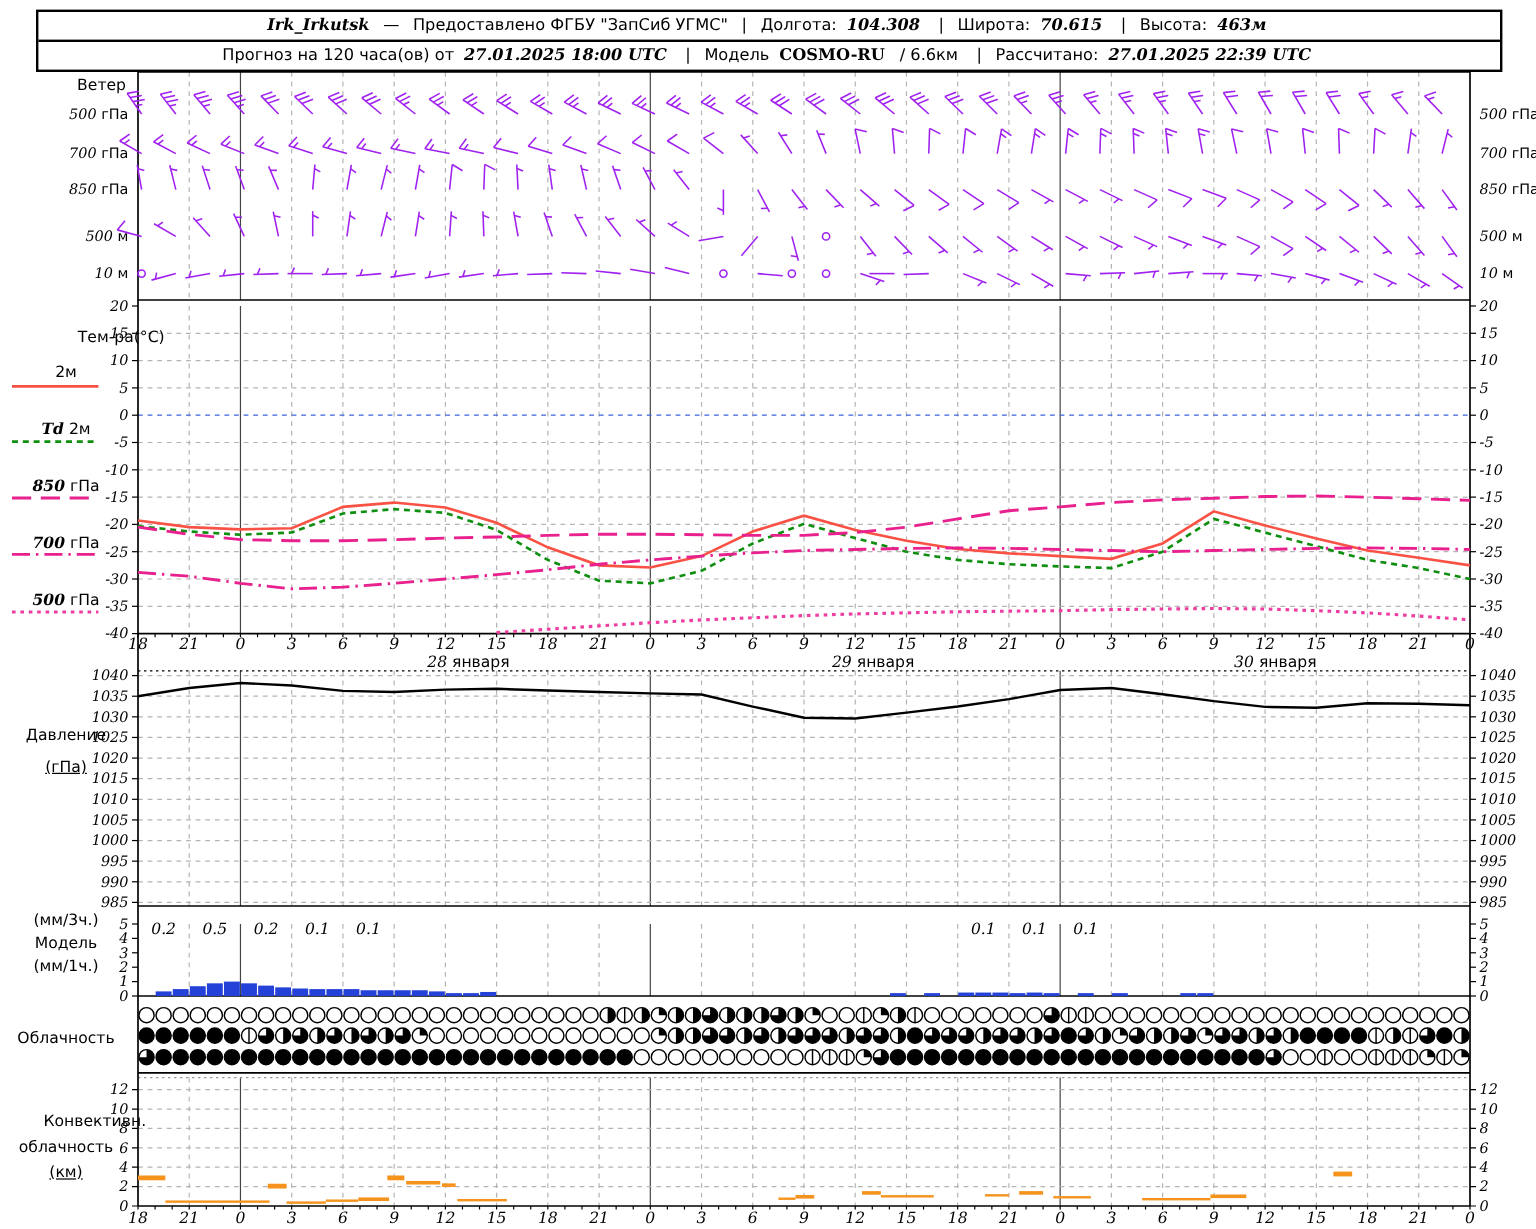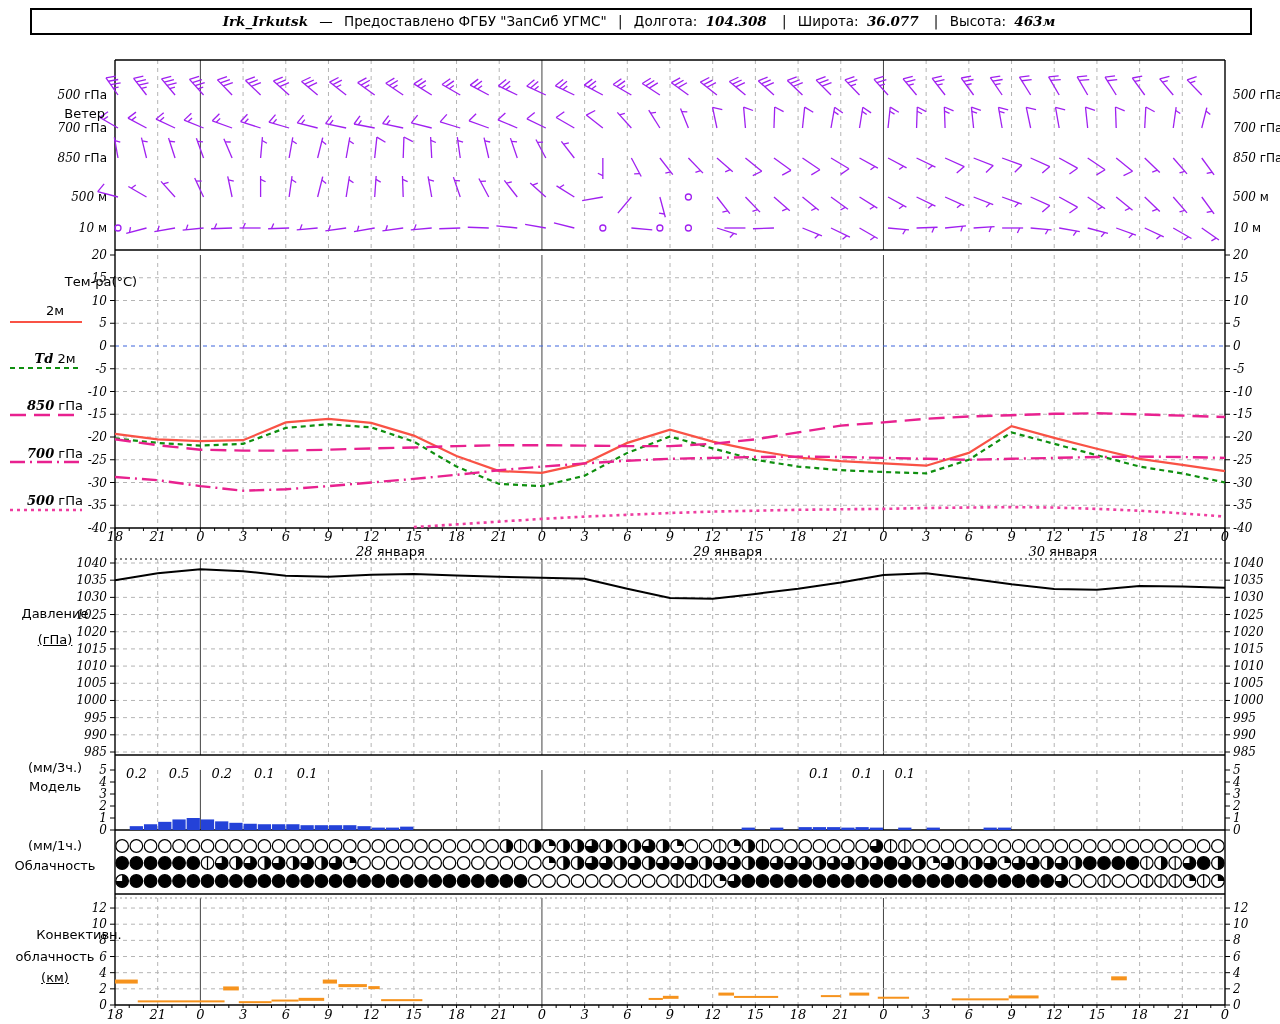--- a/index.html
+++ b/index.html
@@ -7,21 +7,21 @@
         font-family:"DejaVu Sans",sans-serif;color:#000;}
   .hdr{position:absolute;left:30px;top:8px;width:1218px;border:2px solid #000;background:#fff;z-index:3;}
   .hdr-row{height:23px;line-height:23px;text-align:center;font-size:13.5px;white-space:nowrap;}
   .hdr-row + .hdr-row{border-top:2px solid #000;}
   .it{font-family:"DejaVu Serif",serif;font-style:italic;font-weight:bold;text-align:center;}
   .bsf{font-family:"DejaVu Serif",serif;font-weight:bold;}
   .bar{margin:0 7px;}
   .gap{margin:0 4px;}
   .lbl{position:absolute;font-size:13px;line-height:16px;z-index:2;}
   .lbl.c{width:110px;text-align:center;left:0;}
-  .lbl.r{width:106px;text-align:right;left:0;margin-top:42px;}
+  .lbl.r{width:106px;text-align:right;left:0;}
   svg{position:absolute;left:0;top:0;z-index:1;}
   svg text{fill:#000;}
   .num{font:italic 12px "DejaVu Serif",serif;}
   .hlab{font:italic 13px "DejaVu Serif",serif;}
   .sanst{font:12px "DejaVu Sans",sans-serif;}
   .datel{font:13px "DejaVu Sans",sans-serif;}
 </style>
 </head>
 <body>
 
@@ -30,43 +30,54 @@
   <div class="hdr">
     <div class="hdr-row">
       <span class="it">Irk_Irkutsk</span>
       <span class="bar">—</span>
       <span>Предоставлено ФГБУ "ЗапСиб УГМС"</span>
       <span class="bar">|</span>
       <span>Долгота:</span>
       <span class="it gap">104.308</span>
       <span class="bar">|</span>
       <span>Широта:</span>
-      <span class="it gap">36.077</span>
+      <span class="it gap">70.615</span>
       <span class="bar">|</span>
       <span>Высота:</span>
       <span class="it gap">463м</span>
+    </div>
+    <div class="hdr-row">
+      <span>Прогноз на 120 часа(ов) от</span>
+      <span class="it gap">27.01.2025 18:00 UTC</span>
+      <span class="bar">|</span>
+      <span>Модель</span>
+      <span class="bsf gap">COSMO-RU</span>
+      <span class="gap">/ 6.6км</span>
+      <span class="bar">|</span>
+      <span>Рассчитано:</span>
+      <span class="it gap">27.01.2025 22:39 UTC</span>
     </div>
   </div>
 
   <div class="lbl r" style="top:64px;width:105px;">Ветер</div>
 
   <div class="lbl c" style="top:274px;margin-left:46px;">Тем-ра(°C)</div>
   <div class="lbl c" style="top: 303px;">2м</div>
     <div class="lbl c" style="top: 351px;"><span class="it">Td</span>&nbsp;2м</div>
     <div class="lbl c" style="top: 398px;"><span class="it">850</span>&nbsp;гПа</div>
     <div class="lbl c" style="top: 446px;"><span class="it">700</span>&nbsp;гПа</div>
     <div class="lbl c" style="top: 493px;"><span class="it">500</span>&nbsp;гПа</div>
     <div id="temp-legend"></div>
 
   <div class="lbl c" style="top:606px;">Давление</div>
   <div class="lbl c" style="top:632px;text-decoration:underline;">(гПа)</div>
 
   <div class="lbl c" style="top:760px;">(мм/3ч.)</div>
   <div class="lbl c" style="top:779px;">Модель</div>
-  <div class="lbl c" style="top:798px;margin-top:40px;">(мм/1ч.)</div>
+  <div class="lbl c" style="top:798px;">(мм/1ч.)</div>
 
   <div class="lbl c" style="top:858px;">Облачность</div>
 
   <div class="lbl c" style="top:927px;margin-left:24px;">Конвективн.</div>
   <div class="lbl c" style="top:949px;">облачность</div>
   <div class="lbl c" style="top:970px;text-decoration:underline;">(км)</div>
 
   <svg id="chart" width="1280" height="1024">
       <g>
         <line x1="157.69230769230768" y1="60" x2="157.69230769230768" y2="250" stroke="#b4b4b4" stroke-width="1" stroke-dasharray="4,4"></line>

